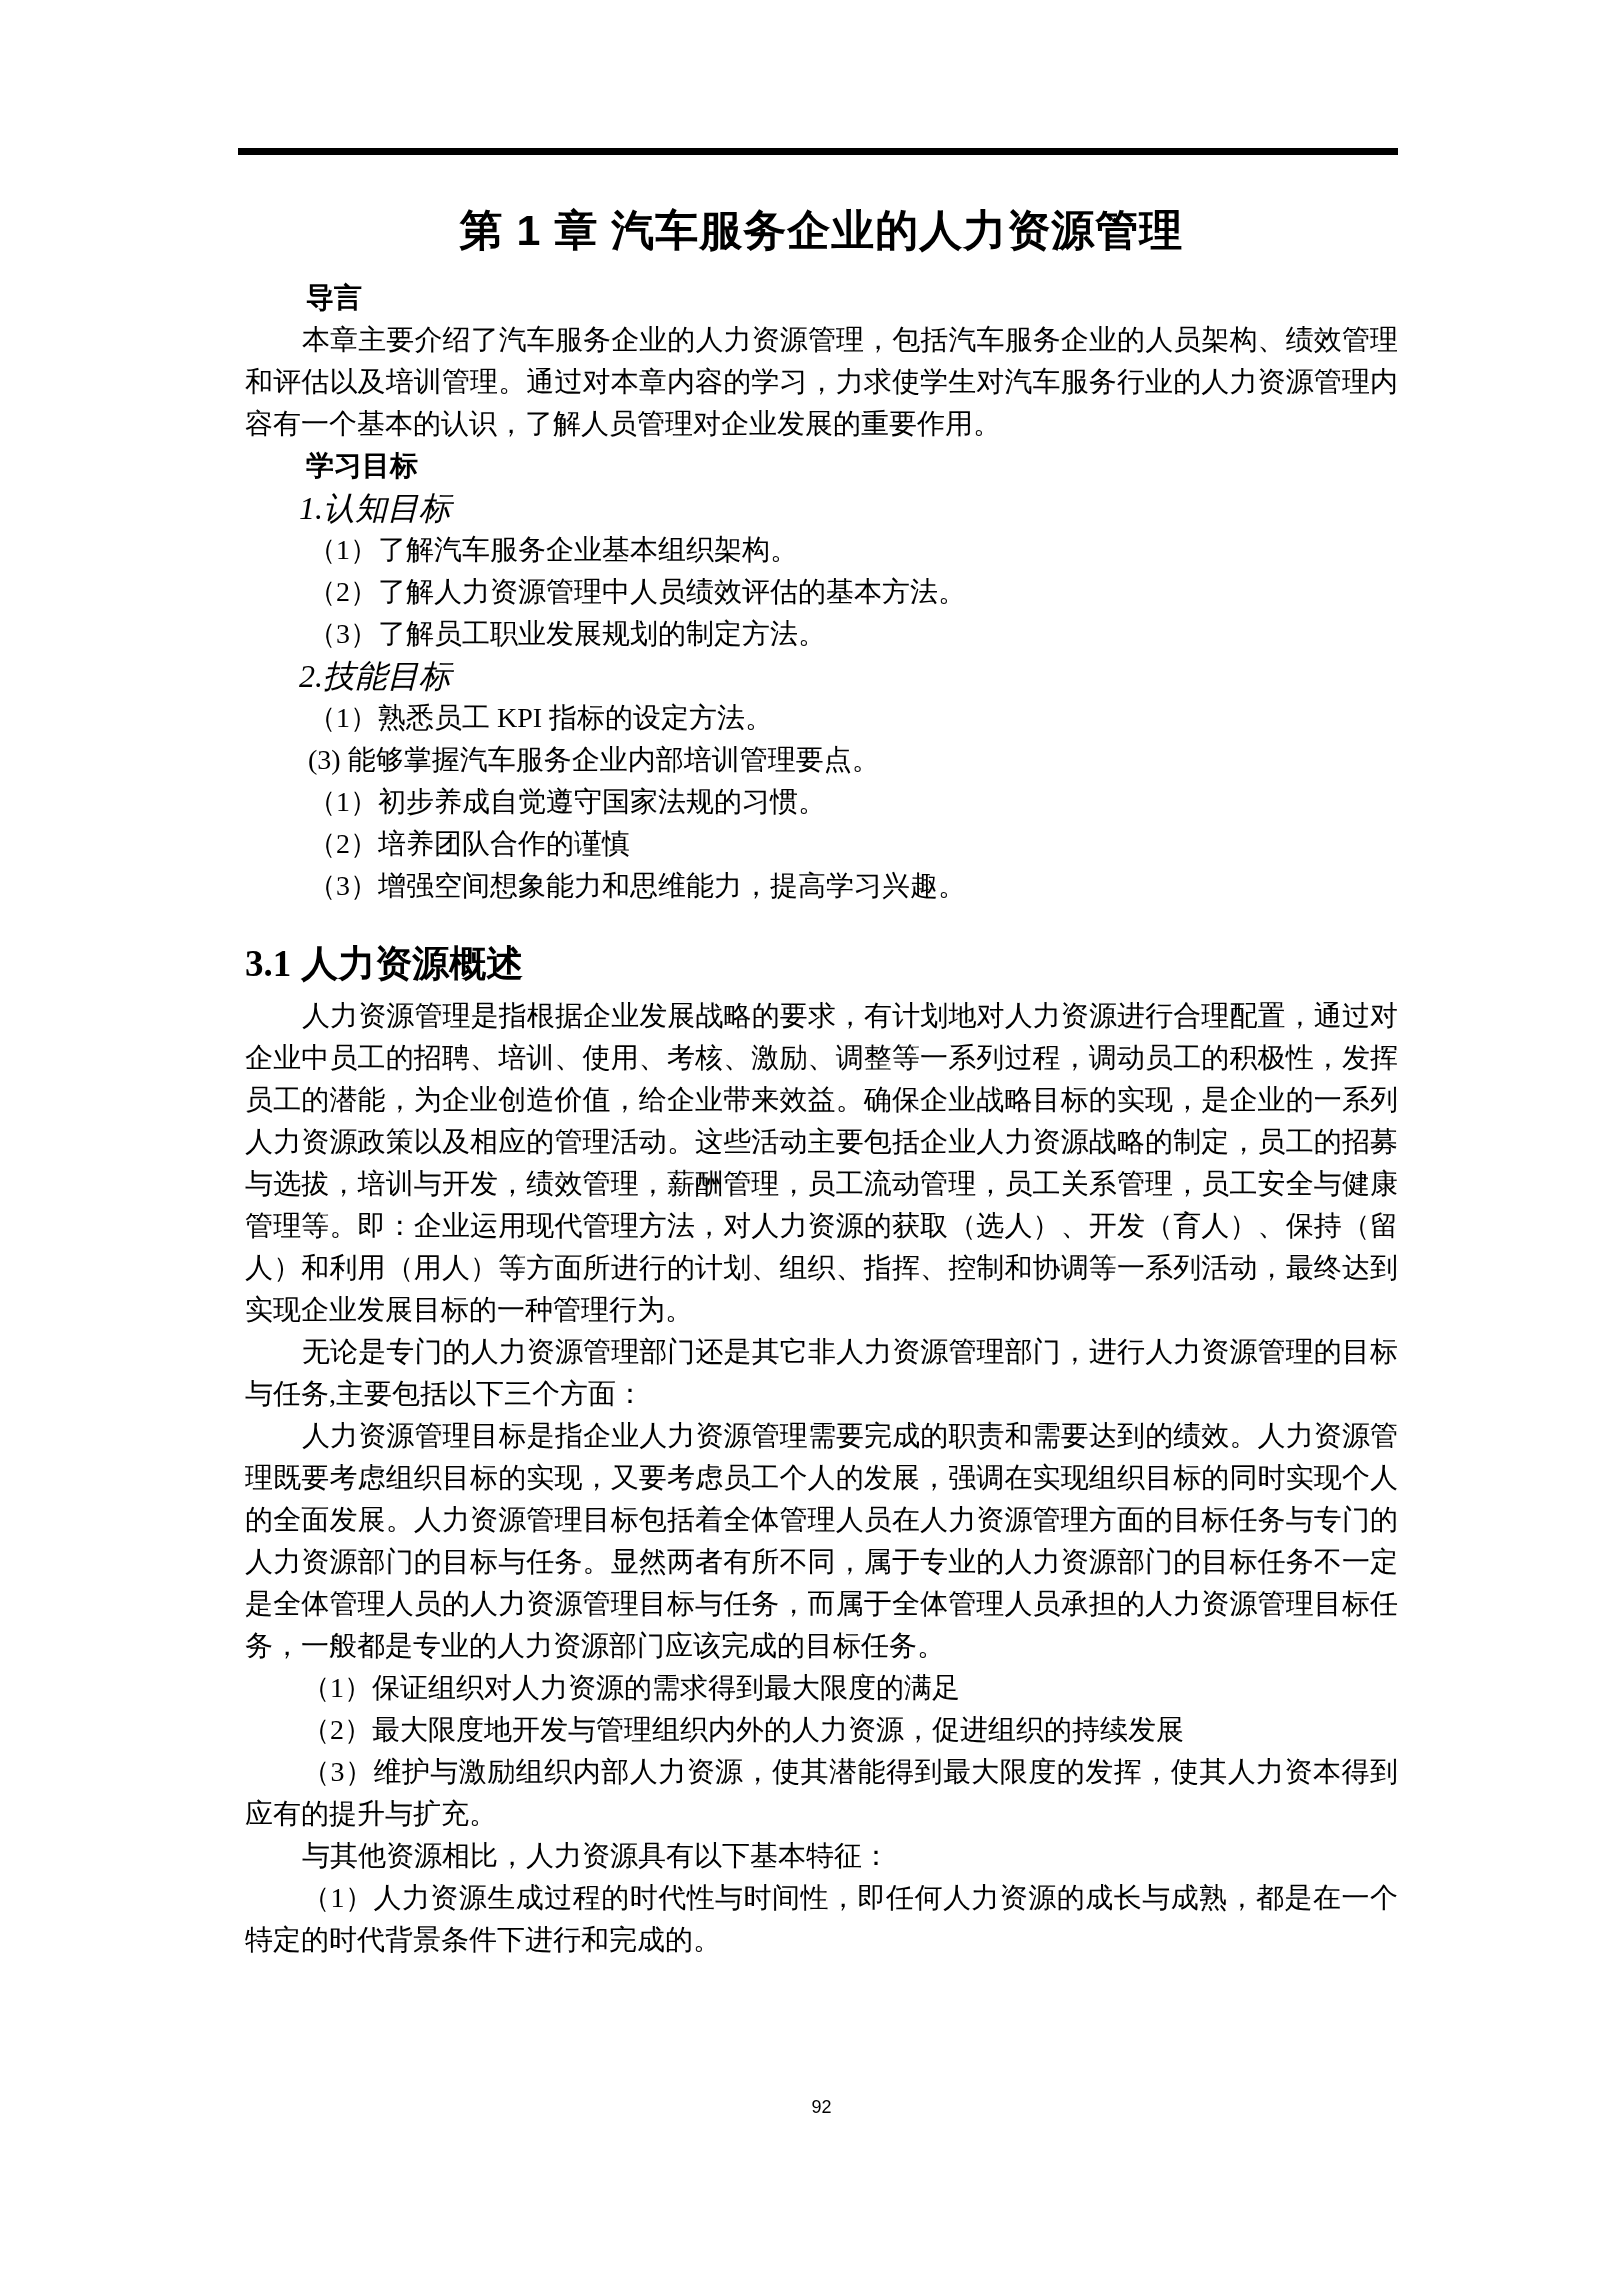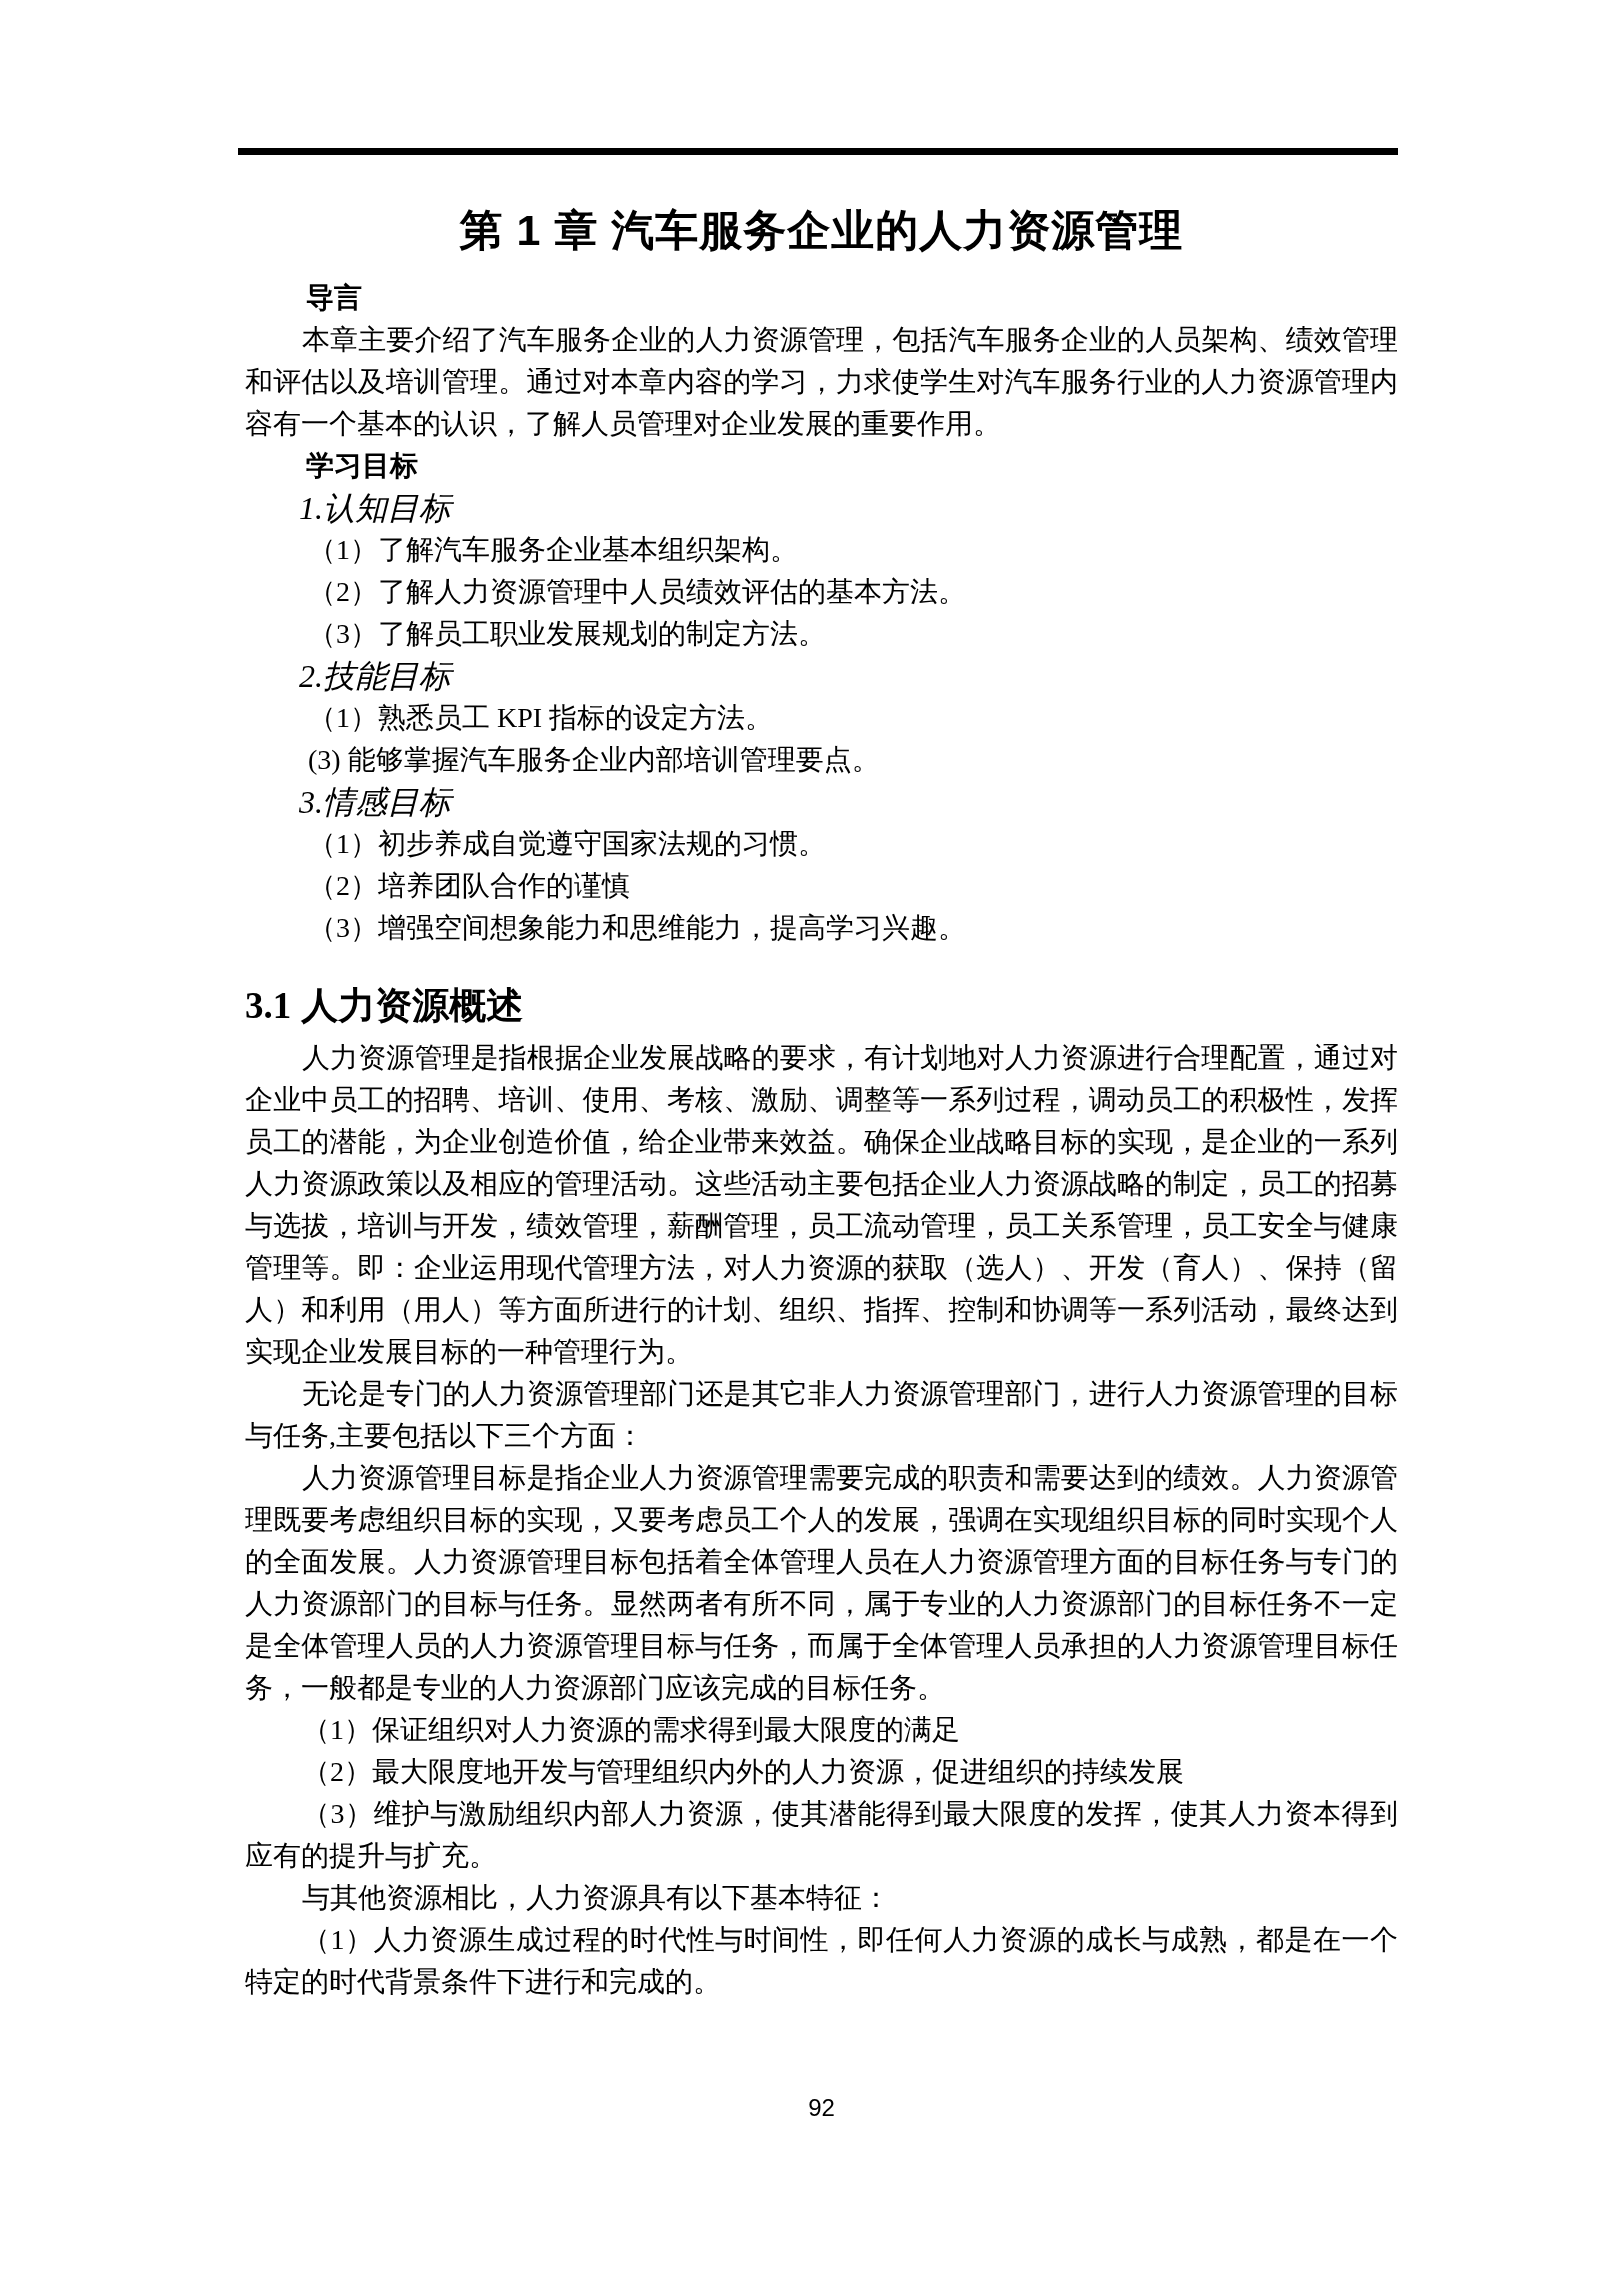--- a/index.html
+++ b/index.html
@@ -61,21 +61,21 @@
     line-height: 47px;
   }
   .section-heading .num { margin-right: 10px; }
   .page-number {
     position: absolute;
     left: 245px;
     width: 1153px;
     top: 2092px;
     text-align: center;
     font-family: "Liberation Sans", "DejaVu Sans", sans-serif;
-    font-size: 24px;
+    font-size: 18px;
     line-height: 31px;
   }
 </style>
 </head>
 <body>
 
 <div class="page">
 
   <div class="rule"></div>
 
@@ -90,21 +90,20 @@
 
     <p class="obj-label">1.认知目标</p>
     <p class="obj-item">（1）了解汽车服务企业基本组织架构。</p>
     <p class="obj-item">（2）了解人力资源管理中人员绩效评估的基本方法。</p>
     <p class="obj-item">（3）了解员工职业发展规划的制定方法。</p>
 
     <p class="obj-label">2.技能目标</p>
     <p class="obj-item">（1）熟悉员工 KPI 指标的设定方法。</p>
     <p class="obj-item">(3) 能够掌握汽车服务企业内部培训管理要点。</p>
 
-    <p class="obj-label">3.情感目标</p>
     <p class="obj-item">（1）初步养成自觉遵守国家法规的习惯。</p>
     <p class="obj-item">（2）培养团队合作的谨慎</p>
     <p class="obj-item">（3）增强空间想象能力和思维能力，提高学习兴趣。</p>
 
     <h2 class="section-heading"><span class="num">3.1</span><span>人力资源概述</span></h2>
 
     <p class="para">人力资源管理是指根据企业发展战略的要求，有计划地对人力资源进行合理配置，通过对企业中员工的招聘、培训、使用、考核、激励、调整等一系列过程，调动员工的积极性，发挥员工的潜能，为企业创造价值，给企业带来效益。确保企业战略目标的实现，是企业的一系列人力资源政策以及相应的管理活动。这些活动主要包括企业人力资源战略的制定，员工的招募与选拔，培训与开发，绩效管理，薪酬管理，员工流动管理，员工关系管理，员工安全与健康管理等。即：企业运用现代管理方法，对人力资源的获取（选人）、开发（育人）、保持（留人）和利用（用人）等方面所进行的计划、组织、指挥、控制和协调等一系列活动，最终达到实现企业发展目标的一种管理行为。</p>
     <p class="para">无论是专门的人力资源管理部门还是其它非人力资源管理部门，进行人力资源管理的目标与任务,主要包括以下三个方面：</p>
     <p class="para">人力资源管理目标是指企业人力资源管理需要完成的职责和需要达到的绩效。人力资源管理既要考虑组织目标的实现，又要考虑员工个人的发展，强调在实现组织目标的同时实现个人的全面发展。人力资源管理目标包括着全体管理人员在人力资源管理方面的目标任务与专门的人力资源部门的目标与任务。显然两者有所不同，属于专业的人力资源部门的目标任务不一定是全体管理人员的人力资源管理目标与任务，而属于全体管理人员承担的人力资源管理目标任务，一般都是专业的人力资源部门应该完成的目标任务。</p>
 

